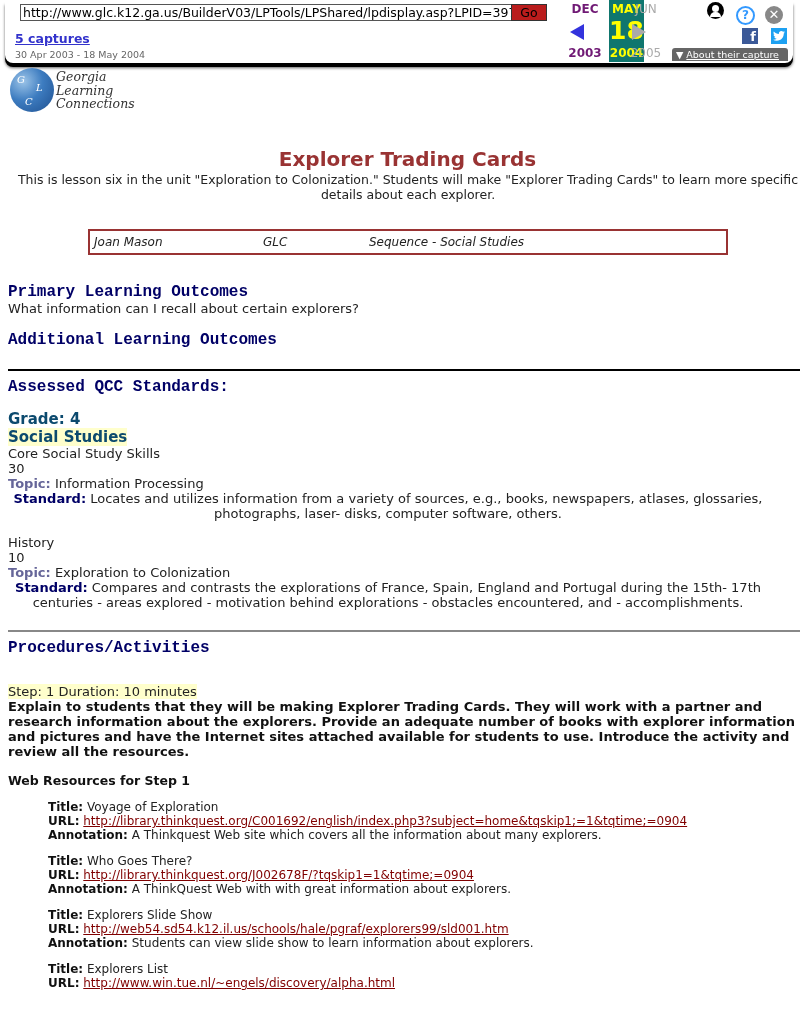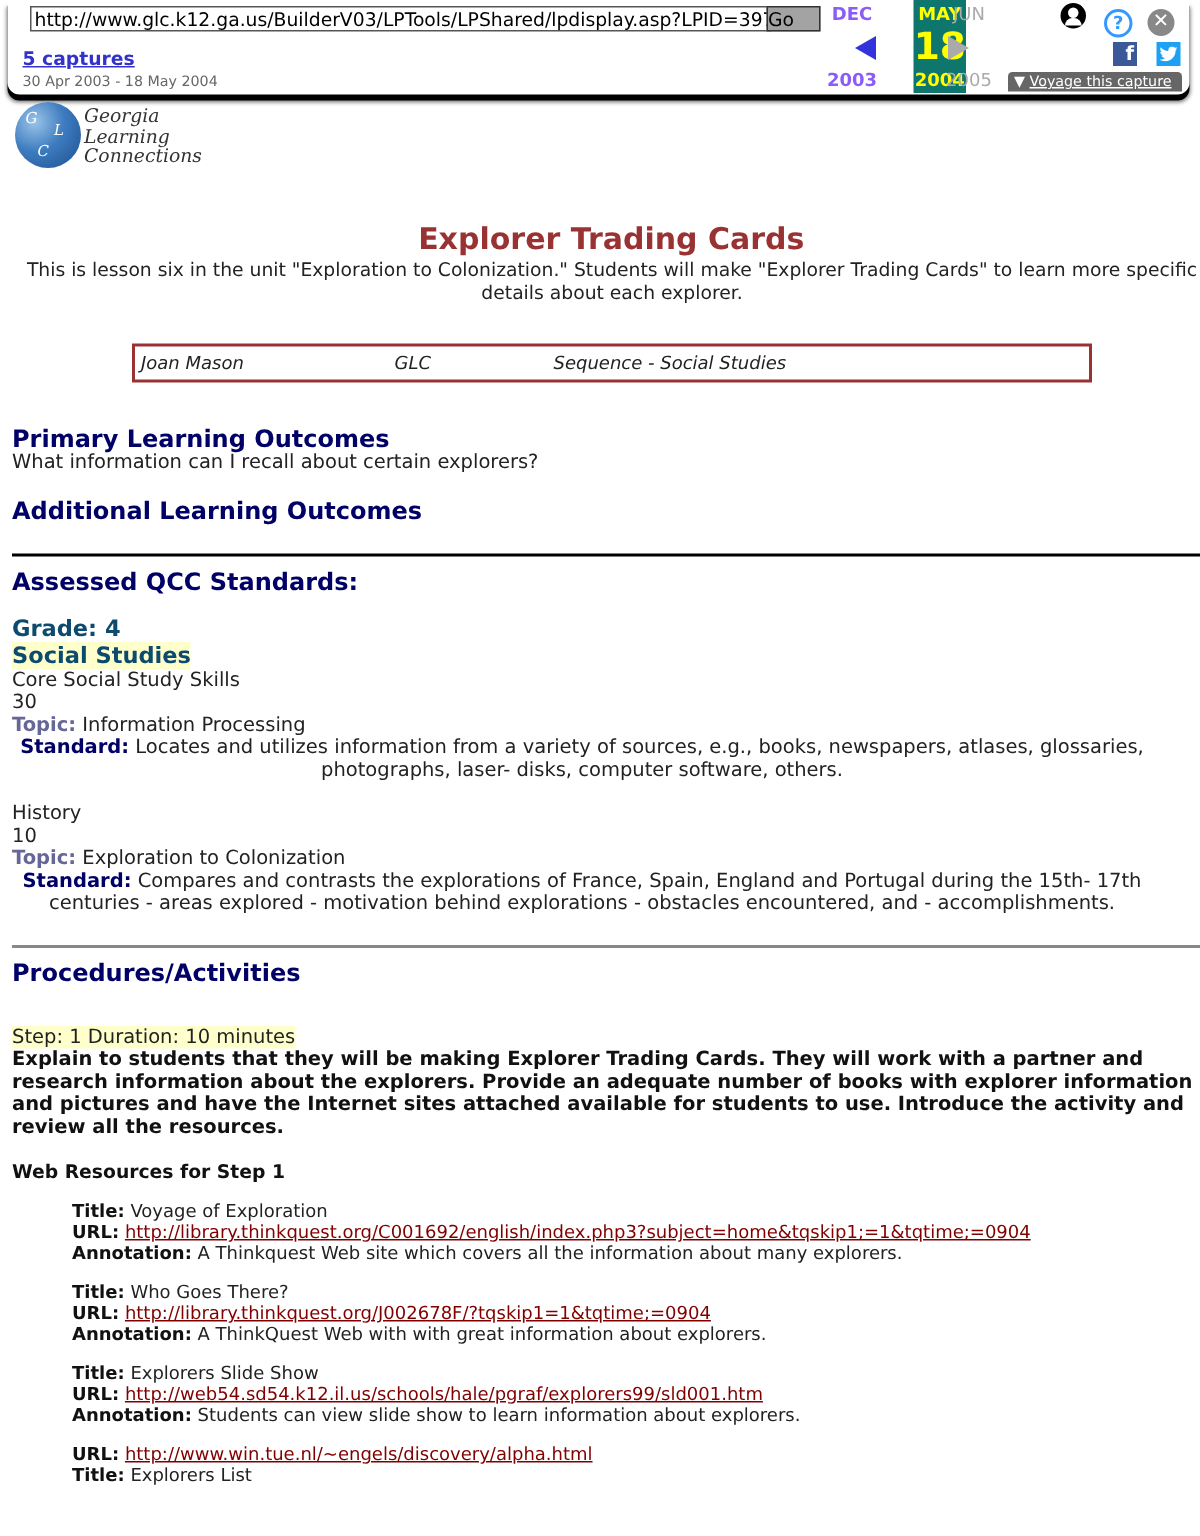--- a/index.html
+++ b/index.html
@@ -1,27 +1,27 @@
 <!DOCTYPE html>
 <html><head>
 <meta charset="utf-8">
 <style>
   html, body { margin:0; padding:0; background:#fff; }
   body { width:800px; height:1024px; overflow:hidden; font-family:"DejaVu Sans", sans-serif; font-size:13px; color:#222; position:relative; }
 
   
   #wm { position:absolute; left:5px; top:0; width:788px; height:63px; background:#fff; border-radius:0 0 8px 8px; box-shadow:0 4px 0 #000, 0 5px 3px rgba(0,0,0,0.6); }
   #wm .url { position:absolute; left:15px; top:4px; width:488px; height:15px; border:1px solid #555; font-size:12.5px; line-height:15px; padding:0 2px; overflow:hidden; white-space:nowrap; color:#000; font-family:"DejaVu Sans", sans-serif; box-sizing:content-box; }
-  #wm .go { position:absolute; left:506px; top:4px; width:34px; height:15px; border:1px solid #333; background:#a3a3a3; font-size:12.5px; line-height:15px; text-align:left; color:#000; }
+  #wm .go { position:absolute; left:506px; top:4px; width:34px; height:15px; border:1px solid #333; background:#b91c1c; font-size:12.5px; line-height:15px; text-align:center; color:#000; }
   #wm .captures { position:absolute; left:10px; top:31px; font-size:12.5px; font-weight:bold; color:#33c; text-decoration:underline; }
   #wm .range { position:absolute; left:10px; top:49px; font-size:9.5px; color:#666; }
   #wm .cal { position:absolute; top:0; width:38px; height:62px; text-align:center; font-weight:bold; }
   #wm .cal .m { font-size:12px; line-height:18px; margin-top:0; }
   #wm .cal .y { font-size:12px; position:absolute; bottom:2px; left:0; width:100%; }
-  #wm .prev { left:544px; color:#8b5cf6; }
+  #wm .prev { left:561px; color:#701a75; }
   #wm .cur { left:604px; width:35px; background:#0f766e; color:#ff0; }
   #wm .cur .d { font-size:25px; line-height:26px; }
   #wm .next { left:622px; color:#aaa; font-weight:normal; }
   #wm .arrow-l { position:absolute; left:565px; top:24px; width:0; height:0; border-top:8px solid transparent; border-bottom:8px solid transparent; border-right:14px solid #33d; }
   #wm .arrow-r { position:absolute; left:627px; top:24px; width:0; height:0; border-top:8px solid transparent; border-bottom:8px solid transparent; border-left:14px solid #aaa; }
   #wm .about { position:absolute; left:667px; top:48px; width:116px; height:13px; background:#666; color:#fff; font-size:9.5px; line-height:13px; border-radius:3px 3px 0 0; text-align:left; padding-left:4px; box-sizing:border-box; }
   #wm .about span.u { text-decoration:underline; }
   #wm .icon { position:absolute; }
   .user-icon { left:702px; top:2px; width:17px; height:17px; border-radius:50%; background:#000; }
   .user-icon::before { content:""; position:absolute; left:5px; top:3px; width:7px; height:7px; border-radius:50%; background:#fff; }
@@ -36,21 +36,21 @@
   #logo .swirl { position:absolute; left:0; top:0; width:44px; height:44px; border-radius:50%; background:radial-gradient(circle at 30% 30%, #9cc4e8 0, #3d7cc0 45%, #1e4f8f 100%); }
   #logo .swirl span { position:absolute; color:#fff; font-family:"DejaVu Serif", serif; font-style:italic; font-size:10px; }
   #logo .txt { position:absolute; left:46px; top:2px; font-family:"DejaVu Serif", serif; font-style:italic; font-size:12.5px; line-height:13.5px; color:#333; }
 
   
   #title { position:absolute; left:0; top:147px; width:815px; text-align:center; font-size:20px; font-weight:bold; color:#993333; }
   #summary { position:absolute; left:8px; top:172px; width:800px; text-align:center; font-size:12.5px; line-height:15px; color:#222; white-space:normal; }
   #meta { position:absolute; left:88px; top:229px; width:636px; height:22px; border:2px solid #993333; font-style:italic; font-size:12px; }
   #meta span { position:absolute; top:4px; }
 
-  .h-section { position:absolute; left:8px; font-size:16px; font-weight:bold; color:#000066; }
+  .h-section { position:absolute; left:8px; font-size:16px; font-weight:bold; color:#000066;font-family:Liberation Mono, monospace; }
   .plain { position:absolute; left:8px; font-size:13px; line-height:15px; color:#222;text-align:center; }
   .rule { position:absolute; left:8px; width:792px; }
   .grade { position:absolute; left:8px; font-size:15px; font-weight:bold; color:#0c4a6e; }
   .hl { background:#ffffcc; }
   .lbl-topic { color:#666699; font-weight:bold; }
   .lbl-std { color:#000066; font-weight:bold; }
   .step { position:absolute; left:8px; top:684px; font-size:13px; background:#ffffcc; color:#222; }
   .instr { position:absolute; left:8px; top:699px; width:792px; font-size:13px; line-height:15px; font-weight:bold; color:#111; }
   .webres { position:absolute; left:8px; top:773px; font-size:12.5px; font-weight:bold; color:#111; }
   .res { position:absolute; left:48px; width:752px; font-size:12px; line-height:14px; color:#222; }
@@ -86,21 +86,21 @@
   <div class="icon help-icon">?</div>
   <div class="icon close-icon">✕</div>
   <div class="icon fb-icon">f</div>
   <div class="icon tw-icon">
     <svg width="12" height="10" viewBox="0 0 24 20" style="margin-top:3px">
         <path fill="#fff" d="M24 2.4c-.9.4-1.8.7-2.8.8 1-.6 1.8-1.6 2.2-2.7-1 .6-2 1-3.1 1.2C19.3.7 18 0 16.6 0c-2.7 0-4.9 2.2-4.9 4.9 0 .4 0 .8.1 1.1C7.7 5.8 4.1 3.9 1.7.9c-.4.7-.7 1.6-.7 2.5 0 1.7.9 3.2 2.2 4.1-.8 0-1.6-.2-2.2-.6v.1c0 2.4 1.7 4.4 3.9 4.8-.4.1-.8.2-1.3.2-.3 0-.6 0-.9-.1.6 2 2.4 3.4 4.6 3.4-1.7 1.3-3.8 2.1-6.1 2.1-.4 0-.8 0-1.2-.1 2.2 1.4 4.8 2.2 7.5 2.2 9.1 0 14-7.5 14-14v-.6c1-.7 1.8-1.6 2.4-2.5z"></path>
       </svg>
   </div>
   <div class="about">
     <span>▼</span>
-    <span class="u">Voyage this capture</span>
+    <span class="u">About their capture</span>
   </div>
 </div>
 
 <div id="logo">
   <div class="swirl">
     <span style="left:7px;top:6px">G</span>
     <span style="left:26px;top:14px">L</span>
     <span style="left:15px;top:28px">C</span>
   </div>
   <div class="txt">
@@ -166,15 +166,15 @@
   <div><b>Title:</b> <span>Who Goes There?</span></div>
   <div><b>URL:</b> <a>http://library.thinkquest.org/J002678F/?tqskip1=1&amp;tqtime;=0904</a></div>
   <div><b>Annotation:</b> <span>A ThinkQuest Web with with great information about explorers.</span></div>
 </div>
 <div class="res" style="top:908px">
   <div><b>Title:</b> <span>Explorers Slide Show</span></div>
   <div><b>URL:</b> <a>http://web54.sd54.k12.il.us/schools/hale/pgraf/explorers99/sld001.htm</a></div>
   <div><b>Annotation:</b> <span>Students can view slide show to learn information about explorers.</span></div>
 </div>
 <div class="res" style="top:962px">
+  <div><b>Title:</b> <span>Explorers List</span></div>
   <div><b>URL:</b> <a>http://www.win.tue.nl/~engels/discovery/alpha.html</a></div>
-  <div><b>Title:</b> <span>Explorers List</span></div>
 </div>
 
 </body></html>

